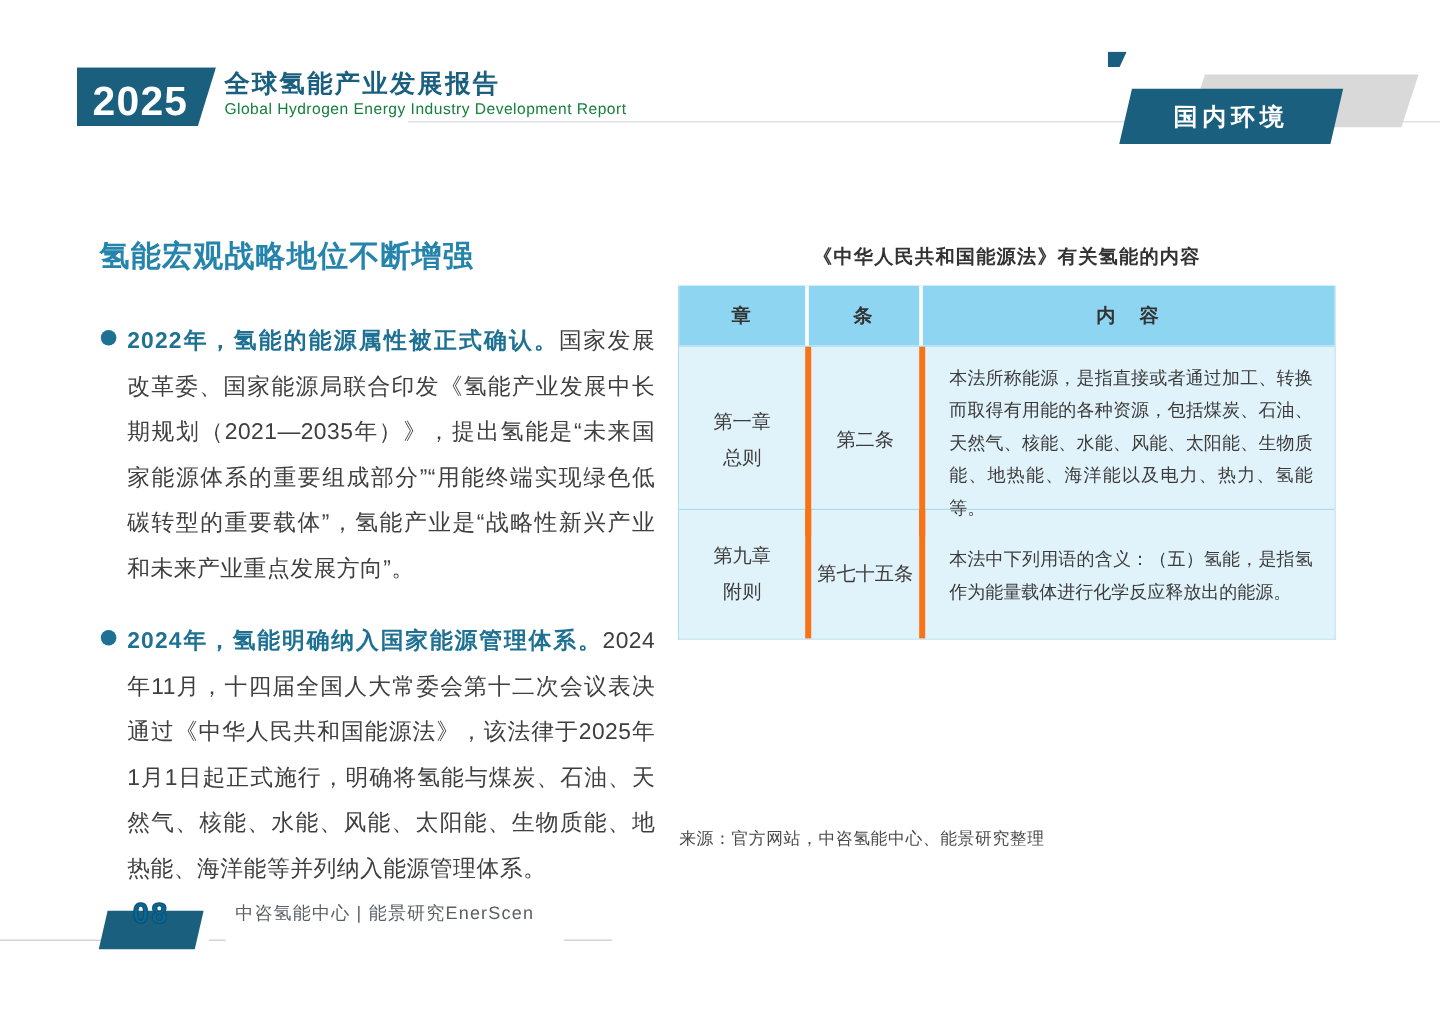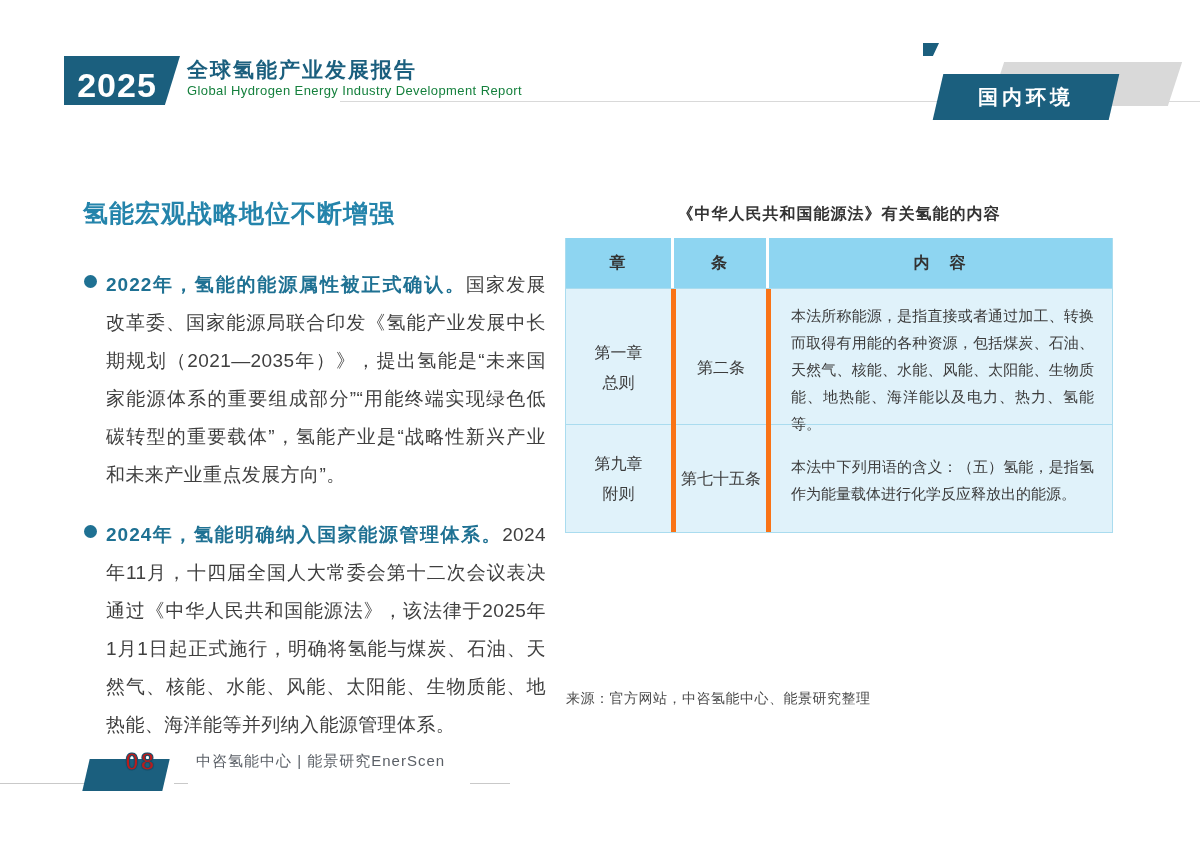--- a/index.html
+++ b/index.html
@@ -110,22 +110,22 @@
   
   .ft-line { position:absolute; height:1px; background:#c9c9c9; top:783px; }
   .ft-line.l1 { left:0; width:84px; }
   .ft-line.l2 { left:174px; width:14px; }
   .ft-line.l3 { left:470px; width:40px; }
   .page-num-box {
     position:absolute; left:86px; top:759px; width:80px; height:32px;
     background:#1b5f7e; transform:skewX(-13deg);
   }
   .page-num {
-    position:absolute; left:96px; top:748px; width:60px; text-align:right;
-    color:#b91c1c; font-weight:bold; font-size:24px; letter-spacing:2px;
+    position:absolute; left:96px; top:748px; width:60px; text-align:center;
+    color:#0369a1; font-weight:bold; font-size:24px; letter-spacing:2px;
     -webkit-text-stroke:1px #14506b;
     text-shadow:0 0 1px #14506b;
   }
   .ft-org {
     position:absolute; left:196px; top:752px; font-size:15px; color:#5a5f66;
     letter-spacing:1px;
   }
 </style>
 </head>
 <body>

